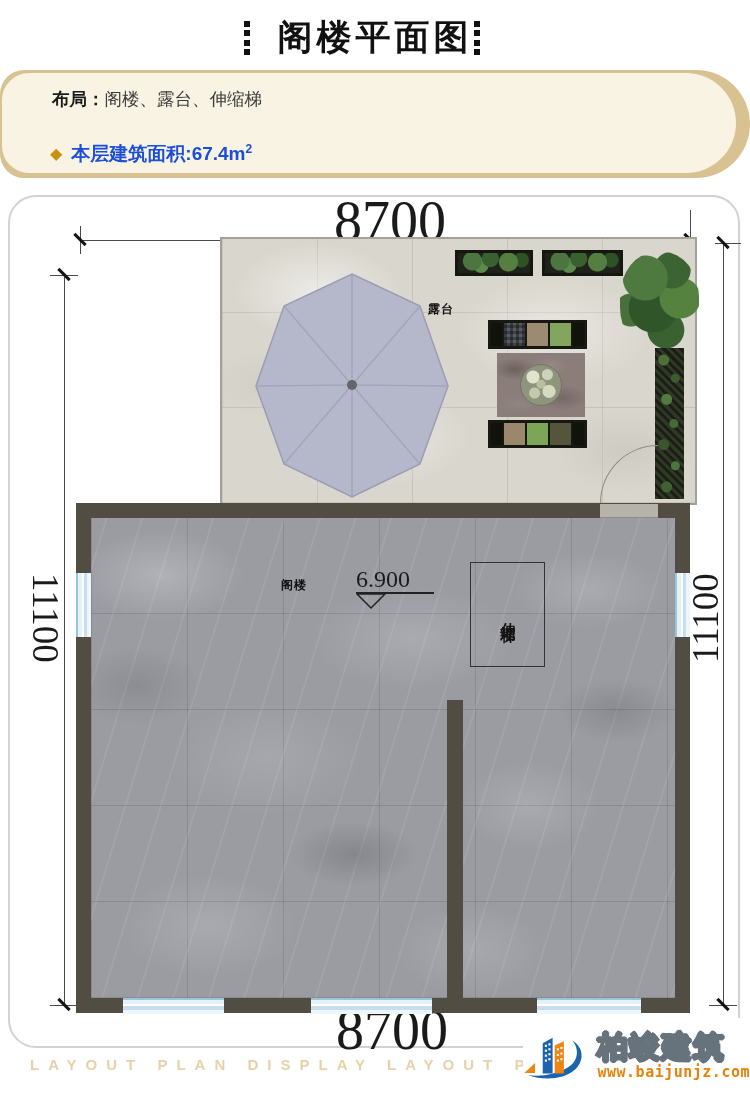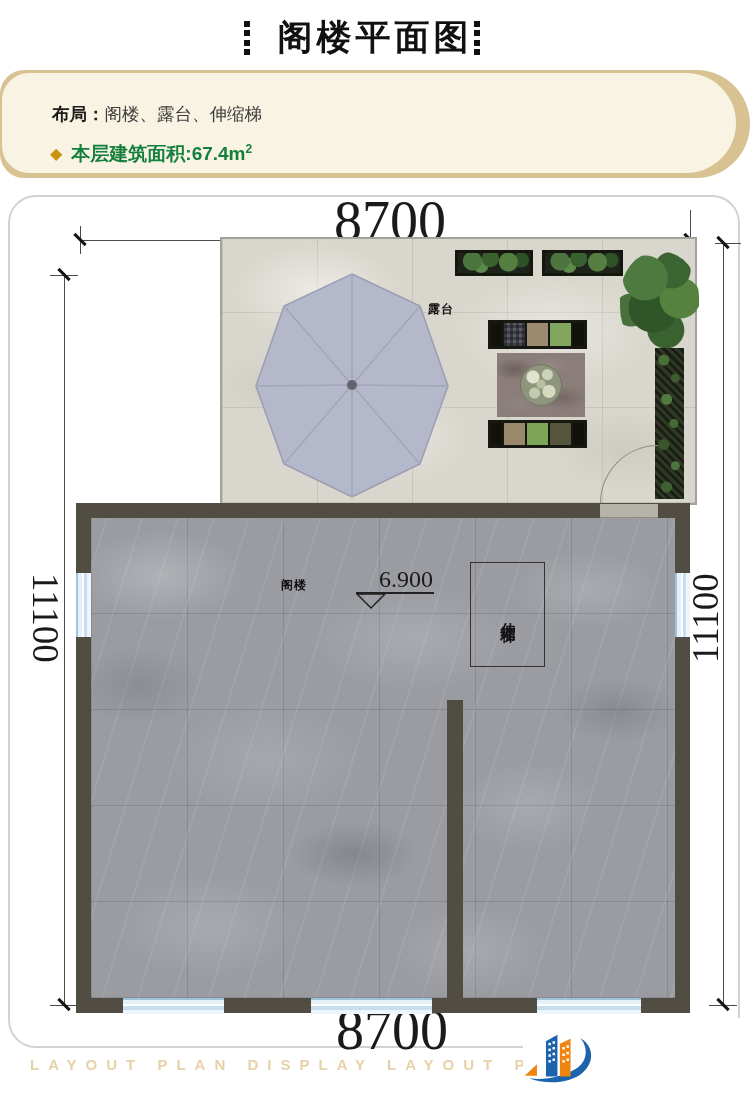--- a/index.html
+++ b/index.html
@@ -12,25 +12,25 @@
               letter-spacing:4px;color:#111;}
   .title-dash{top:21px;width:6px;height:34px;
               background:repeating-linear-gradient(180deg,#111 0 6px,transparent 6px 9.5px);}
   .dash-l{left:244px;} .dash-r{left:474px;}
 
   
   .info-band{left:0;top:70px;width:750px;height:108px;background:#d9c292;
              border-radius:26px 58px 58px 26px;}
   .info-box{left:2px;top:73px;width:734px;height:100px;background:#f8f3e3;
             border-radius:28px 52px 52px 28px;}
-  .info-line1{left:52px;top:102px;font-size:17.5px;color:#3c3c3c;}
+  .info-line1{left:52px;top:87px;font-size:17.5px;color:#3c3c3c;}
   .info-line1 b{color:#1b1b1b;font-weight:700;}
   .info-line2{left:50px;top:141px;display:flex;align-items:center;gap:9px;}
   .diamond{font-size:16px;color:#c8920f;line-height:1;}
-  .area-text{font-size:19px;font-weight:700;color:#15803d;text-align:center;}
+  .area-text{font-size:19px;font-weight:700;color:#1d4ed8;text-align:center;}
   .area-text sup{font-size:12px;}
 
   
   .plan-frame{left:8px;top:195px;width:732px;height:853px;border:2px solid #d2d2d2;
               border-radius:28px;box-sizing:border-box;}
   .dim-text{font-family:"Liberation Serif","DejaVu Serif",serif;color:#1a1a1a;
             text-align:center;font-size:56px;line-height:1;}
   .dim-top{left:290px;top:193px;width:200px;}
   .dim-bottom{left:292px;top:1002px;width:200px;}
   .dim-vert{width:160px;height:40px;font-size:37px;}
@@ -124,21 +124,21 @@
   .door-leaf{left:524px;top:1px;width:58px;height:13px;background:#b6b3ab;border-bottom:1px solid #8f8d85;}
   .win-v{width:15px;height:64px;
     background:repeating-linear-gradient(90deg,#9cc4da 0 2px,#e4f1f8 2px 5.5px,#ffffff 5.5px 7.5px,#c6def0 7.5px 11px,#eef6fb 11px 15px);}
   .win-h{height:16px;
     background:repeating-linear-gradient(180deg,#9cc4da 0 2px,#e4f1f8 2px 6px,#ffffff 6px 8px,#c6def0 8px 12px,#eef6fb 12px 16px);}
   .partition{left:447px;top:700px;width:16px;height:313px;background:#514d43;}
   .ladder-box{left:470px;top:562px;width:75px;height:105px;border:1.5px solid #33332f;box-sizing:border-box;
               display:flex;align-items:center;justify-content:center;}
   .ladder-label{writing-mode:vertical-rl;font-size:15px;font-weight:600;color:#151515;letter-spacing:3px;}
   .elev-line{left:356px;top:592px;width:78px;height:1.5px;background:#222;}
-  .elev-text{left:356px;top:566px;width:100px;text-align:center;
+  .elev-text{left:356px;top:566px;width:100px;
              font-family:"Liberation Serif","DejaVu Serif",serif;font-size:24px;color:#1a1a1a;}
 
   
   .watermark{left:30px;top:1056px;width:718px;white-space:nowrap;overflow:hidden;
              font-size:15px;font-weight:600;letter-spacing:9px;color:#e7d2a8;z-index:1;}
   .logo{left:523px;top:1018px;width:227px;height:75px;background:#fff;z-index:5;
         display:flex;align-items:center;gap:4px;}
   .logo-text{display:flex;flex-direction:column;line-height:1;}
   .brand-name{font-size:30px;font-weight:900;letter-spacing:2px;color:#fff;
       -webkit-text-stroke:2px #66727c;
@@ -271,15 +271,19 @@
         <rect x="31" y="43" width="3" height="3"></rect>
           <rect x="36" y="41" width="3" height="3"></rect>
         <rect x="48" y="27" width="3" height="3"></rect>
           <rect x="53" y="25" width="3" height="3"></rect>
         <rect x="48" y="35" width="3" height="3"></rect>
           <rect x="53" y="33" width="3" height="3"></rect>
         <rect x="48" y="43" width="3" height="3"></rect>
           <rect x="53" y="41" width="3" height="3"></rect>
       </g>
     </svg>
+    <div class="logo-text">
+      <span class="brand-name">柏竣建筑</span>
+      <span class="brand-site">www.baijunjz.com</span>
+    </div>
   </div>
 
 </div>
 
 </body></html>

